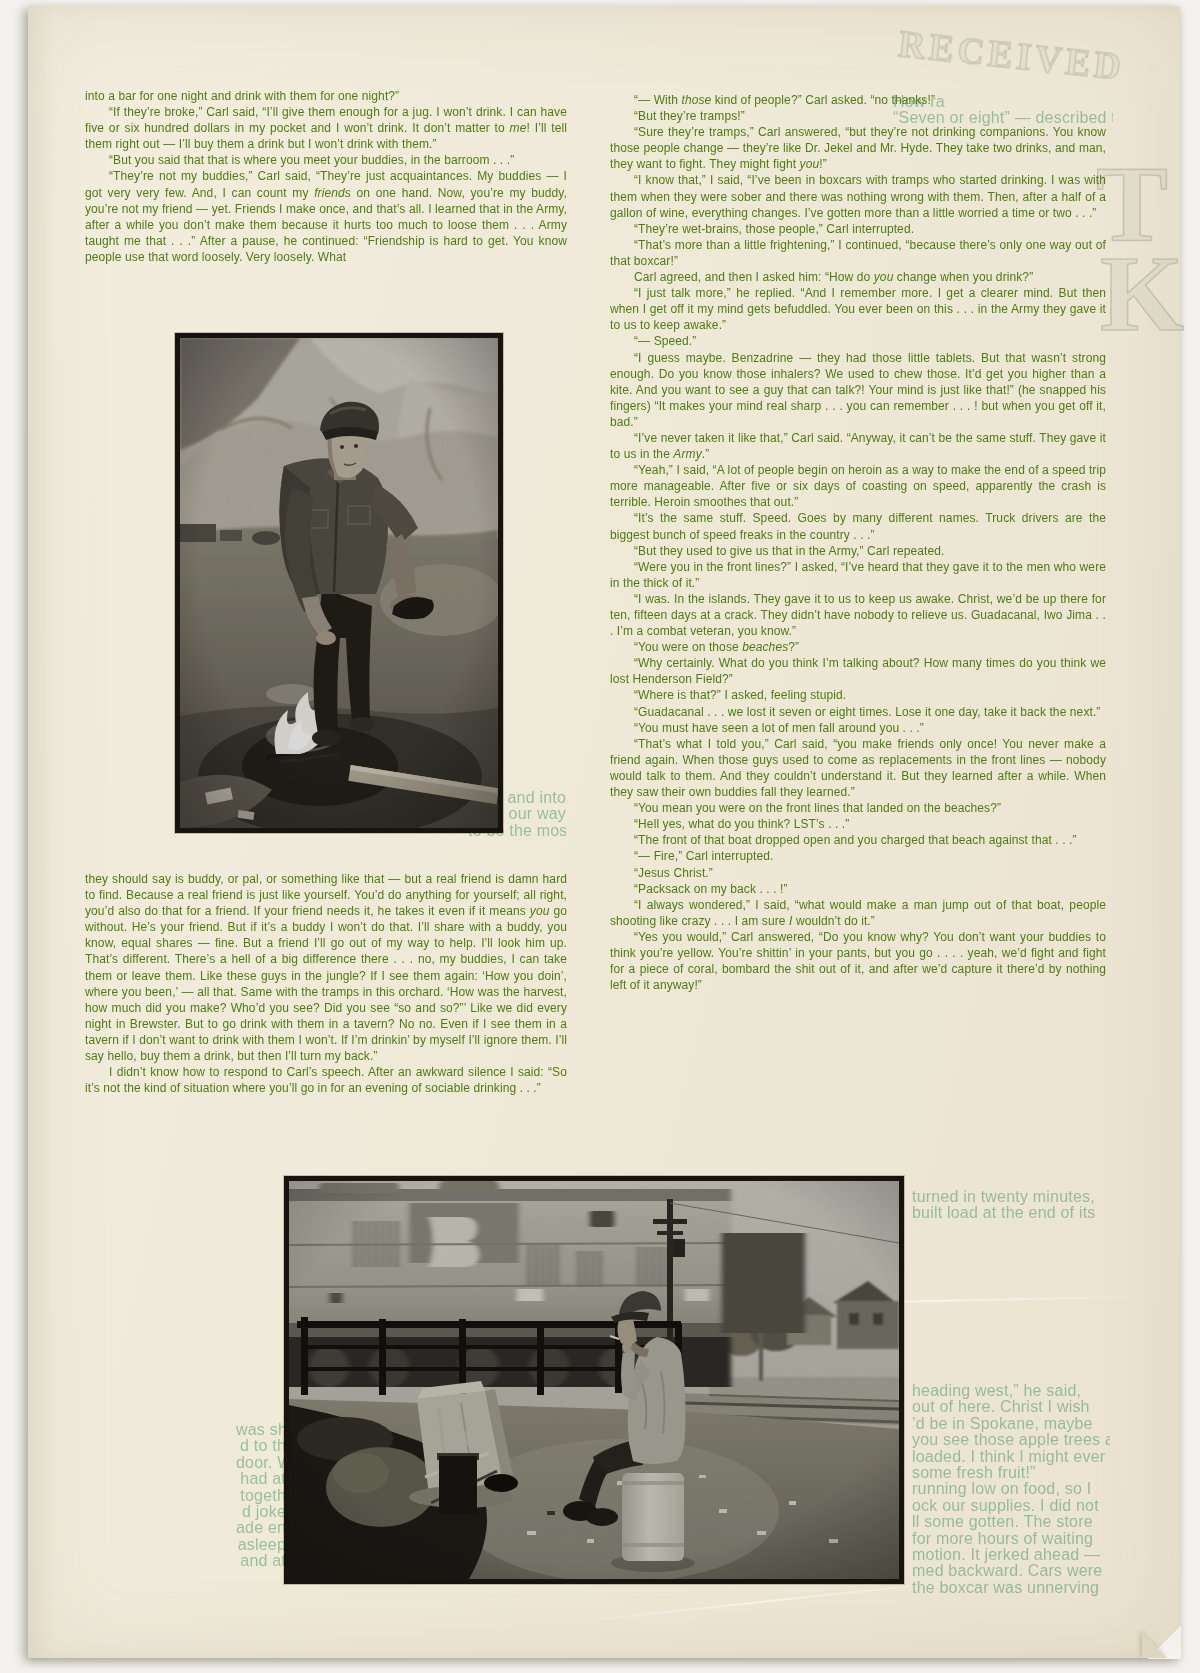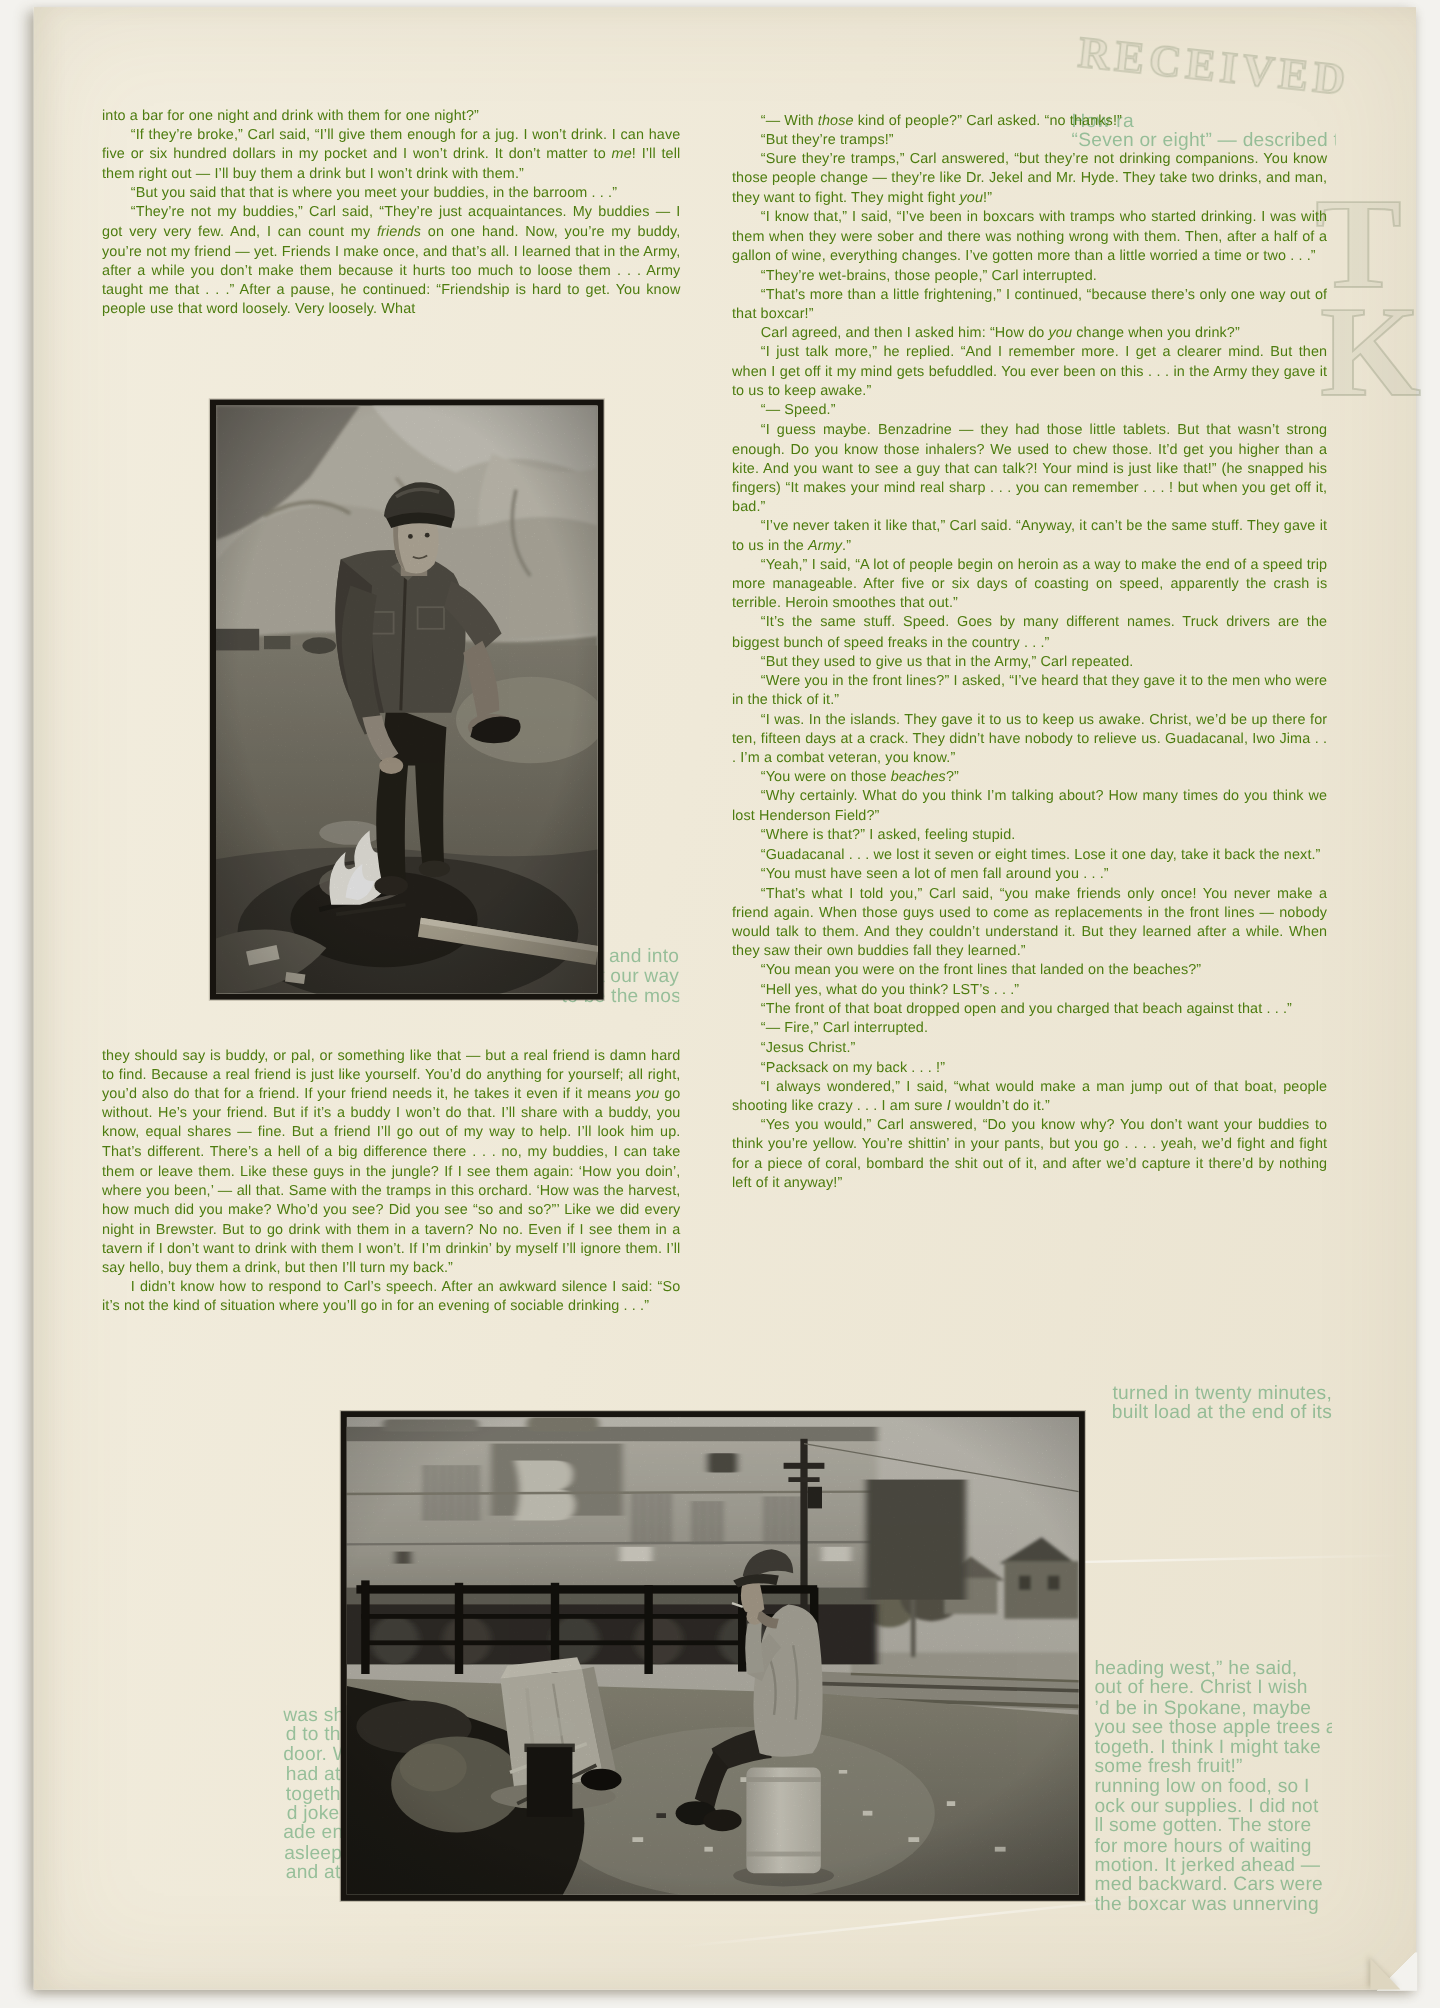--- a/index.html
+++ b/index.html
@@ -81,40 +81,40 @@
     <div class="ghost-stamp">RECEIVED</div>
   <div class="ghost-block" style="left: 893px; top: 94px; width: 220px; text-align: left;">
         <div>How ra</div>
         <div>“Seven or eight” — described the ba</div>
       </div>
       <div class="ghost-block" style="left: 468px; top: 790px; width: 98px; text-align: right;">
         <div>s and into</div>
         <div>it our way</div>
         <div>to be the most</div>
       </div>
-      <div class="ghost-block" style="left: 912px; top: 1154px; width: 198px; text-align: right;">
+      <div class="ghost-block" style="left: 912px; top: 1189px; width: 198px; text-align: left;">
         <div>turned in twenty minutes,</div>
         <div>built load at the end of its</div>
       </div>
       <div class="ghost-block" style="left: 912px; top: 1383px; width: 198px; text-align: left;">
         <div>heading west,” he said,</div>
         <div>out of here. Christ I wish</div>
         <div>’d be in Spokane, maybe</div>
         <div>you see those apple trees as</div>
-        <div>togeth. I think I might take</div>
+        <div>loaded. I think I might ever</div>
         <div>some fresh fruit!”</div>
         <div>running low on food, so I</div>
         <div>ock our supplies. I did not</div>
         <div>ll some gotten. The store</div>
         <div>for more hours of waiting</div>
         <div>motion. It jerked ahead —</div>
         <div>med backward. Cars were</div>
         <div>the boxcar was unnerving</div>
       </div>
-      <div class="ghost-block" style="left: 236px; top: 1422px; width: 50px; text-align: center;">
+      <div class="ghost-block" style="left: 236px; top: 1422px; width: 50px; text-align: right;">
         <div>was sh</div>
         <div>d to th</div>
         <div>door. W</div>
         <div>had at</div>
         <div>togeth</div>
         <div>d joke</div>
         <div>ade en</div>
         <div>asleep</div>
         <div>and at</div>
       </div>

